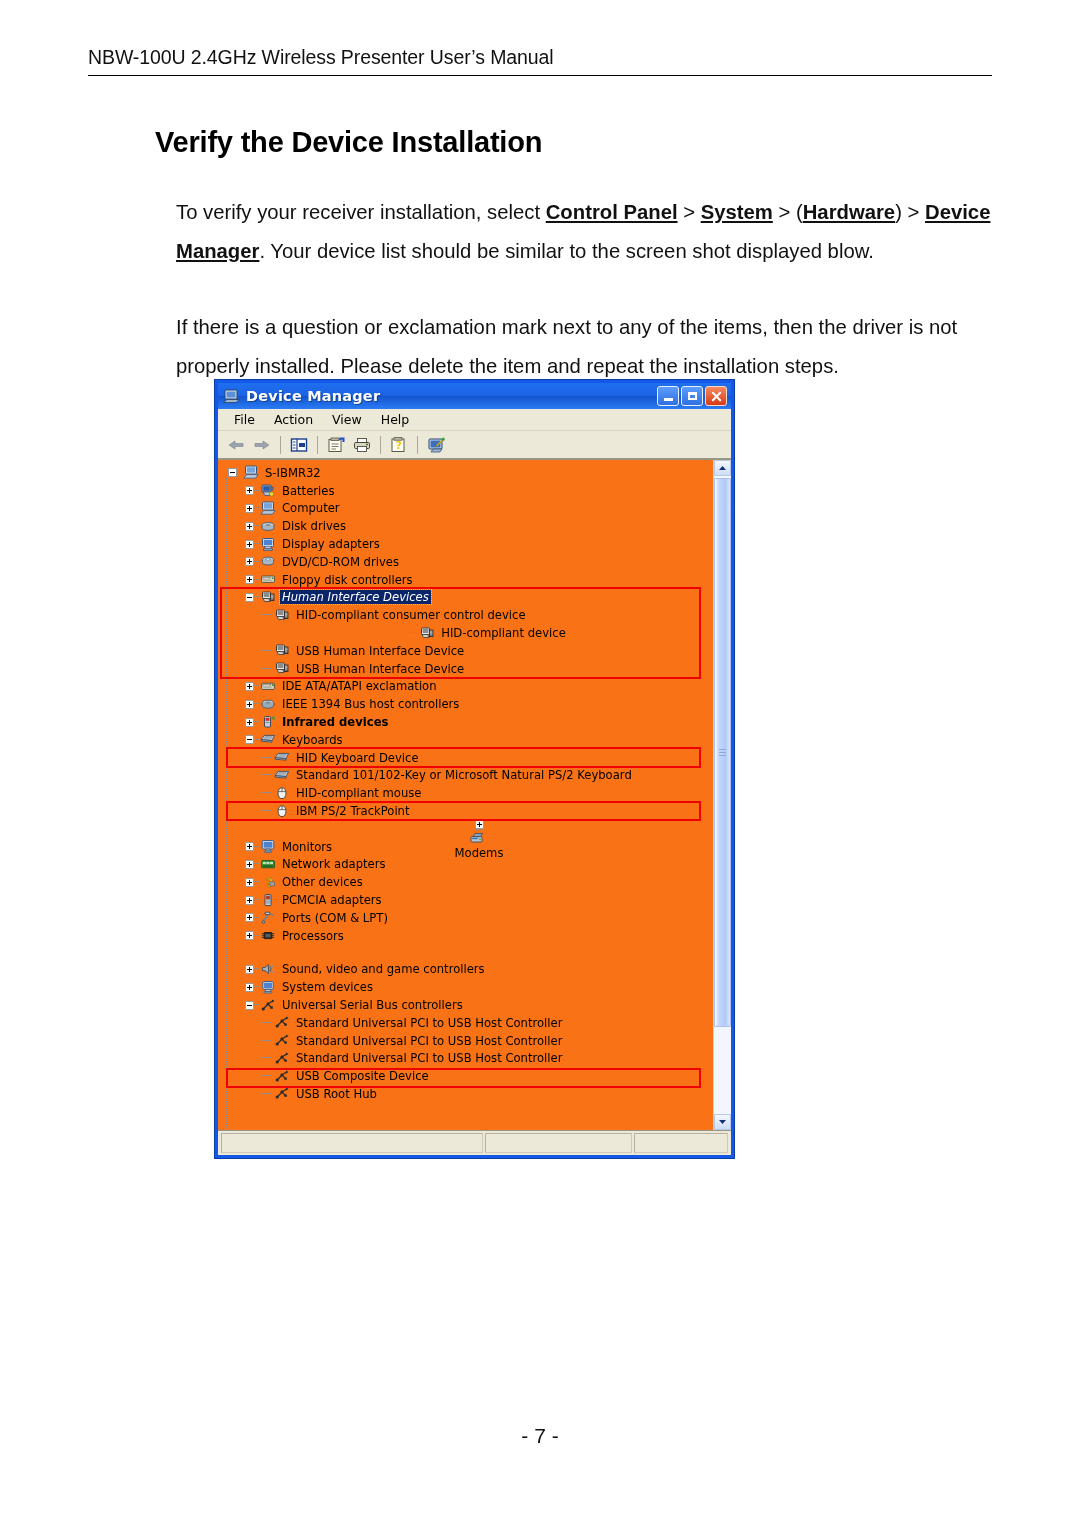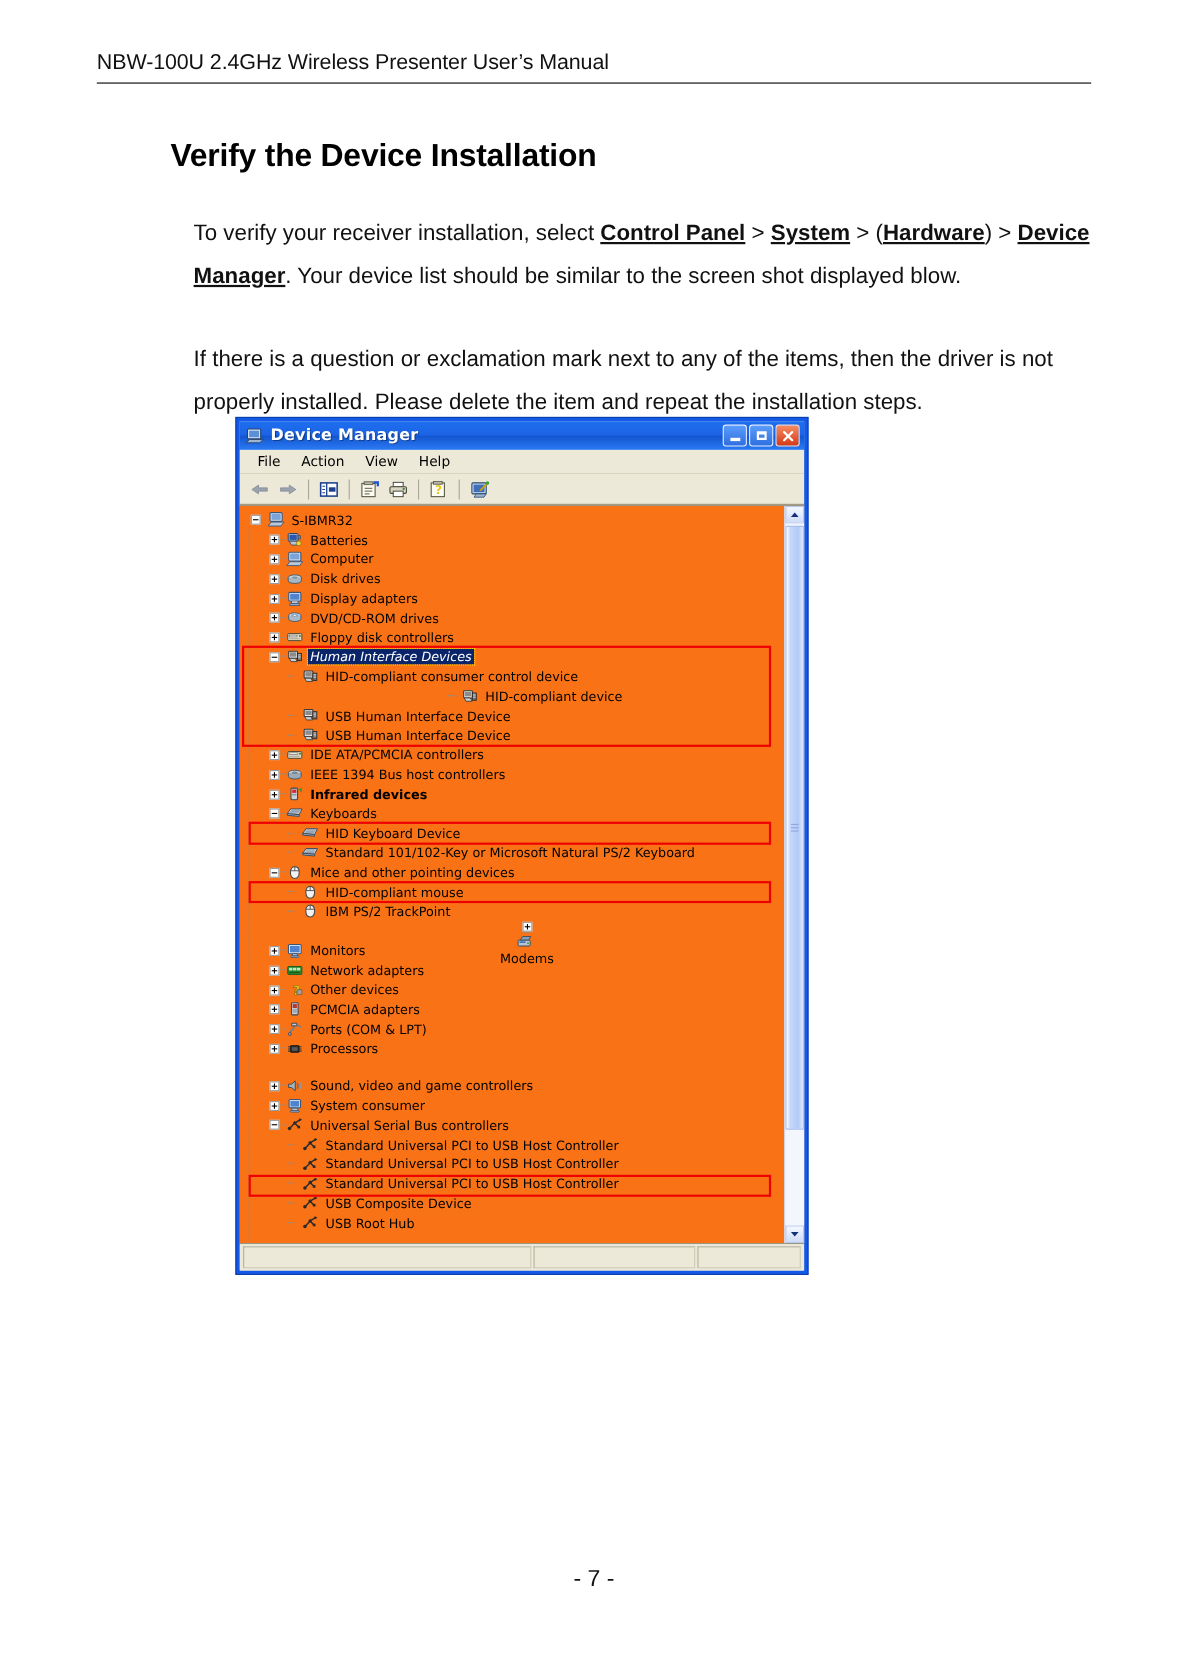--- a/index.html
+++ b/index.html
@@ -560,21 +560,21 @@
           </div>
           <div class="trow" style="padding-left: 21px;">
             <span class="tw-expander plus"></span>
             <span class="tw-dash" style="width: 5px;"></span>
             <span class="tw-icon"><svg viewBox="0 0 16 15" width="16" height="15">
                 <rect x="1.6" y="4.2" width="12.8" height="6.2" rx="1" fill="#dedacb" stroke="#4a4a3a" stroke-width="0.9"></rect>
                 <rect x="2.8" y="5.4" width="8" height="1.6" fill="#fff" stroke="#6a6a58" stroke-width="0.6"></rect>
                 <rect x="2.8" y="8" width="9.6" height="1.2" fill="#b5b2a2"></rect>
                 <rect x="12" y="5.2" width="1.8" height="1.8" fill="#3a8a3a"></rect>
               </svg></span>
-            <span class="tw-label">IDE ATA/PCMCIA controllers</span>
+            <span class="tw-label">IDE ATA/ATAPI exclamation</span>
           </div>
           <div class="trow" style="padding-left: 21px;">
             <span class="tw-expander plus"></span>
             <span class="tw-dash" style="width: 5px;"></span>
             <span class="tw-icon"><svg viewBox="0 0 16 15" width="16" height="15">
                 <ellipse cx="8" cy="5.6" rx="5.8" ry="2.4" fill="#cfd9e2" stroke="#4a5a68" stroke-width="0.9"></ellipse>
                 <path d="M2.2 5.6 L2.2 8.8 A5.8 2.4 0 0 0 13.8 8.8 L13.8 5.6" fill="#9aa9b6" stroke="#4a5a68" stroke-width="0.9"></path>
                 <ellipse cx="8" cy="5.5" rx="2.8" ry="1.1" fill="#768696"></ellipse>
               </svg></span>
             <span class="tw-label">IEEE 1394 Bus host controllers</span>
@@ -618,30 +618,20 @@
             <span class="tw-dash"></span>
             <span class="tw-spacer" style="width: 2px;"></span>
             <span class="tw-icon"><svg viewBox="0 0 16 15" width="16" height="15">
                 <path d="M1.2 7.6 L4.2 3.4 L14.6 3.4 L12 8.6 Z" fill="#cdd7e2" stroke="#3c4c5e" stroke-width="0.9"></path>
                 <path d="M1.2 7.6 L1.2 9.2 L12 10.2 L12 8.6 Z" fill="#9fb0c0" stroke="#3c4c5e" stroke-width="0.9"></path>
                 <line x1="4.6" y1="4.6" x2="12.8" y2="4.6" stroke="#7b8b9c" stroke-width="0.7"></line>
                 <line x1="3.8" y1="5.8" x2="12.2" y2="5.8" stroke="#7b8b9c" stroke-width="0.7"></line>
                 <line x1="3" y1="7" x2="11.6" y2="7" stroke="#7b8b9c" stroke-width="0.7"></line>
               </svg></span>
             <span class="tw-label">Standard 101/102-Key or Microsoft Natural PS/2 Keyboard</span>
-          </div>
-          <div class="trow" style="padding-left: 21px;">
-            <span class="tw-expander"></span>
-            <span class="tw-dash" style="width: 5px;"></span>
-            <span class="tw-icon"><svg viewBox="0 0 16 15" width="16" height="15">
-                <path d="M8 1.8 C10.6 1.8 12 4 12 7 C12 10.4 10.4 12.6 8 12.6 C5.6 12.6 4 10.4 4 7 C4 4 5.4 1.8 8 1.8 Z" fill="#f2f2f2" stroke="#4a4a4a" stroke-width="1"></path>
-                <line x1="8" y1="2" x2="8" y2="5.6" stroke="#4a4a4a" stroke-width="0.8"></line>
-                <line x1="4.2" y1="5.6" x2="11.8" y2="5.6" stroke="#4a4a4a" stroke-width="0.8"></line>
-              </svg></span>
-            <span class="tw-label">Mice and other pointing devices</span>
           </div>
           <div class="trow" style="padding-left: 38px;">
             <span class="tw-dash"></span>
             <span class="tw-spacer" style="width: 2px;"></span>
             <span class="tw-icon"><svg viewBox="0 0 16 15" width="16" height="15">
                 <path d="M8 1.8 C10.6 1.8 12 4 12 7 C12 10.4 10.4 12.6 8 12.6 C5.6 12.6 4 10.4 4 7 C4 4 5.4 1.8 8 1.8 Z" fill="#f2f2f2" stroke="#4a4a4a" stroke-width="1"></path>
                 <line x1="8" y1="2" x2="8" y2="5.6" stroke="#4a4a4a" stroke-width="0.8"></line>
                 <line x1="4.2" y1="5.6" x2="11.8" y2="5.6" stroke="#4a4a4a" stroke-width="0.8"></line>
               </svg></span>
             <span class="tw-label">HID-compliant mouse</span>
@@ -750,21 +740,21 @@
           </div>
           <div class="trow" style="padding-left: 21px;">
             <span class="tw-expander plus"></span>
             <span class="tw-dash" style="width: 5px;"></span>
             <span class="tw-icon"><svg viewBox="0 0 16 15" width="16" height="15">
                 <rect x="2.8" y="1.6" width="10.4" height="7.6" rx="1" fill="#dbe7f5" stroke="#3a5478" stroke-width="1"></rect>
                 <rect x="4" y="2.8" width="8" height="5.2" fill="#4f83cf"></rect>
                 <path d="M5.6 9.4 L5 11.6 L11 11.6 L10.4 9.4 Z" fill="#b9c8d8" stroke="#3a5478" stroke-width="0.8"></path>
                 <rect x="4" y="11.6" width="8" height="1.4" rx="0.4" fill="#a2b3c4" stroke="#3a5478" stroke-width="0.7"></rect>
               </svg></span>
-            <span class="tw-label">System consumer</span>
+            <span class="tw-label">System devices</span>
           </div>
           <div class="trow" style="padding-left: 21px;">
             <span class="tw-expander"></span>
             <span class="tw-dash" style="width: 5px;"></span>
             <span class="tw-icon"><svg viewBox="0 0 16 15" width="16" height="15">
                 <circle cx="3.2" cy="11" r="1.6" fill="#2a2a2a"></circle>
                 <path d="M3.2 11 L8 6 L12.6 3" fill="none" stroke="#2a2a2a" stroke-width="1.3"></path>
                 <path d="M8 6 L11.4 9.6" fill="none" stroke="#2a2a2a" stroke-width="1.3"></path>
                 <path d="M12 1.4 L14.6 3 L12 4.6 Z" fill="#2a2a2a"></path>
                 <rect x="10.4" y="8.4" width="2.4" height="2.4" fill="#2a2a2a"></rect>

